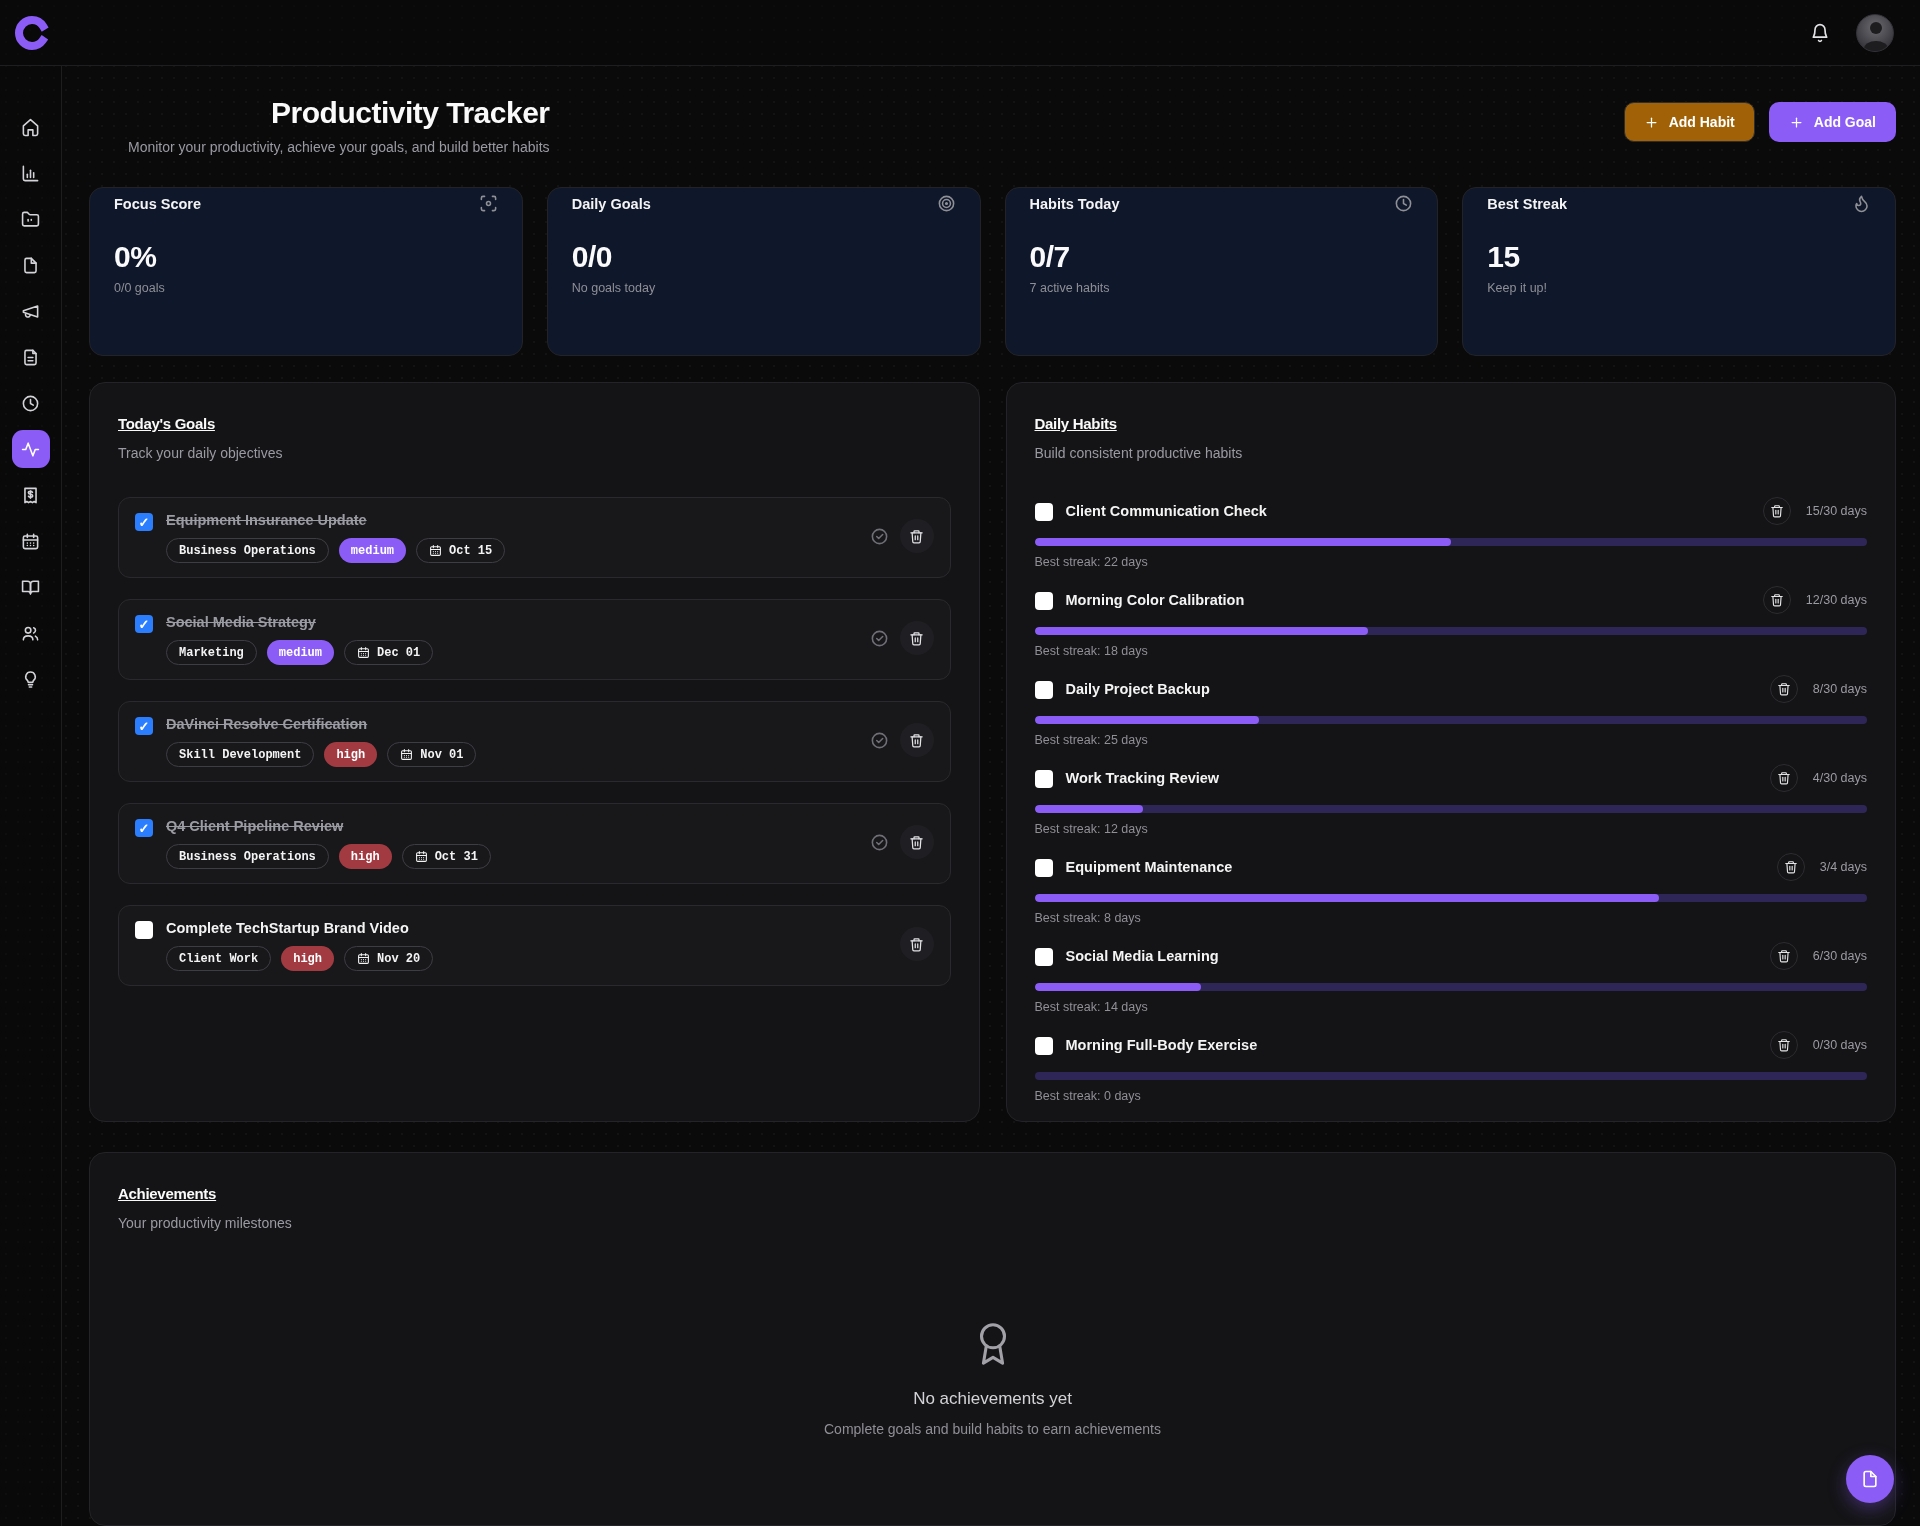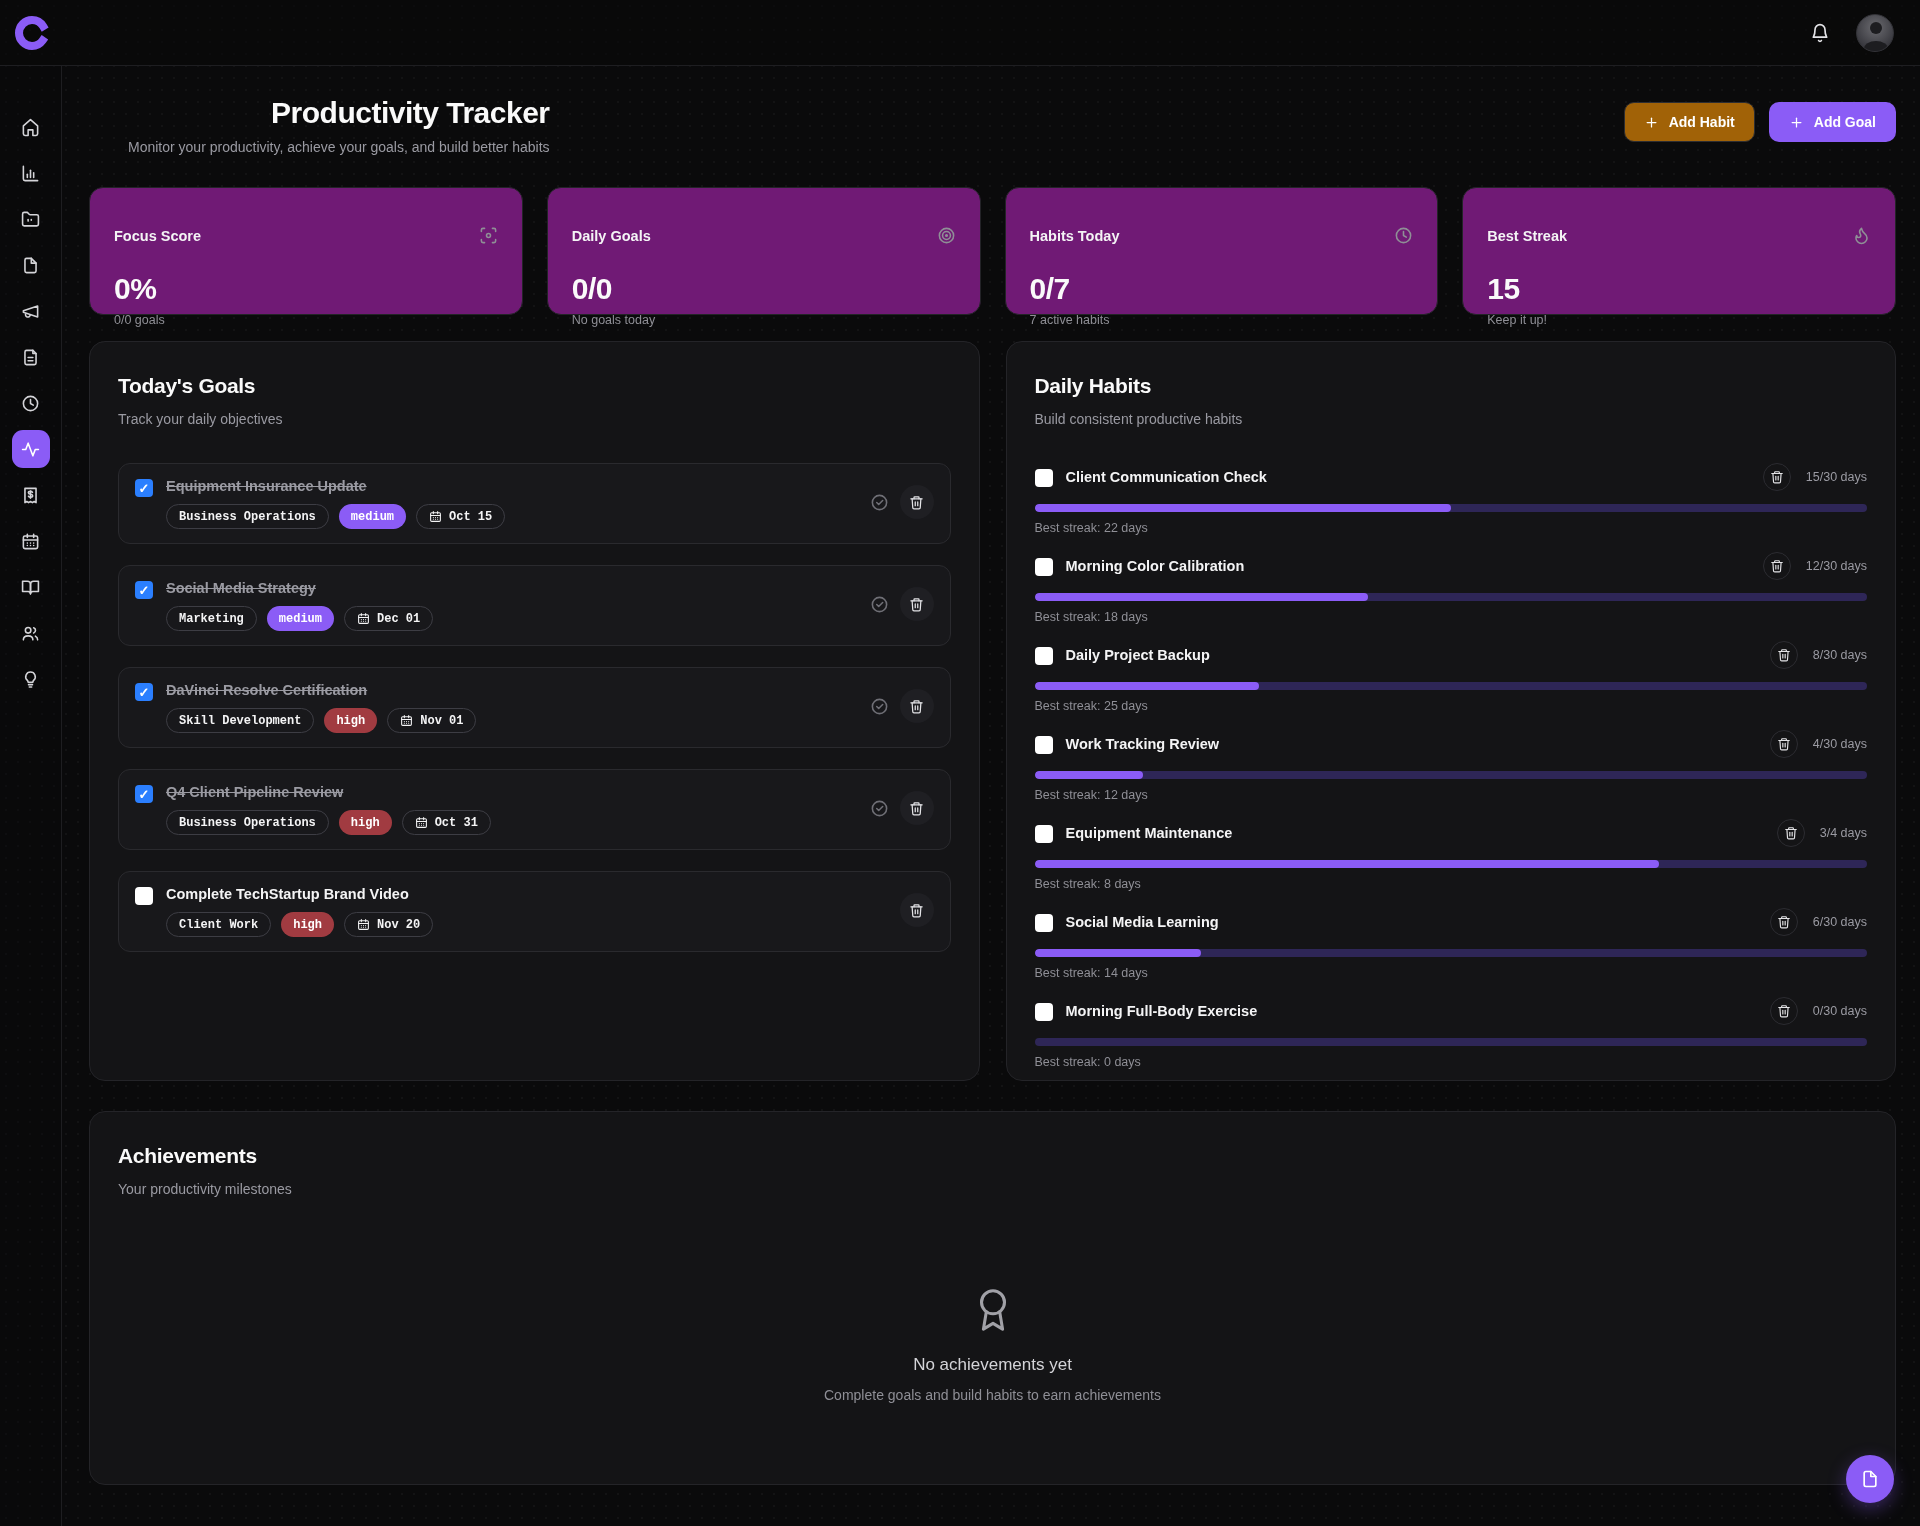--- a/index.html
+++ b/index.html
@@ -60,36 +60,36 @@
     border-radius:10px; font-size:14px; font-weight:700; font-family:inherit;
     cursor:pointer; border:1px solid transparent; color:#ffffff;
   }
   .btn .icon-wrap { width:15px; height:15px; }
   .btn-ghost { background:#a16207; border-color:#2d2d31; }
   .btn-accent { background:#8b5cf6; }
 
   
   .stats { display:grid; grid-template-columns:repeat(4,1fr); gap:24px; margin-top:32px; }
   .stat-card {
-    background:#701a75; border:1px solid #232327; border-radius:14px;
-    height:128px; padding:38px 24px;
+    background:#0f172a; border:1px solid #232327; border-radius:14px;
+    height:169px; padding:6px 24px;
   }
   .stat-head { display:flex; align-items:center; justify-content:space-between; }
   .stat-label { font-size:14.5px; font-weight:700; color:#f4f4f5; }
   .stat-icon { width:19px; height:19px; color:#8f8f96; }
   .stat-value { font-size:30px; font-weight:800; margin-top:27px; letter-spacing:-0.5px; }
   .stat-caption { font-size:12.5px; color:#8f8f96; margin-top:7px; }
 
   
   .panels { display:grid; grid-template-columns:1fr 1fr; gap:26px; margin-top:26px; }
   .panel {
     background:#141416; border:1px solid #242428; border-radius:16px;
     padding:32px 28px; height:740px; overflow:hidden;
   }
-  .panel-title { font-size:21px; font-weight:800; letter-spacing:-0.3px; }
+  .panel-title { font-size:15px; font-weight:800; letter-spacing:-0.3px;text-decoration:underline; }
   .panel-subtitle { font-size:14px; color:#9a9aa2; margin-top:13px; }
 
   
   .goal-list { margin-top:36px; display:flex; flex-direction:column; gap:21px; }
   .goal-row {
     border:1px solid #2a2a2e; background:#18181b; border-radius:12px;
     padding:14px 16px; display:flex; align-items:flex-start; gap:13px;
   }
   .checkbox {
     width:18px; height:18px; border-radius:4px; background:#ffffff; flex:none;

